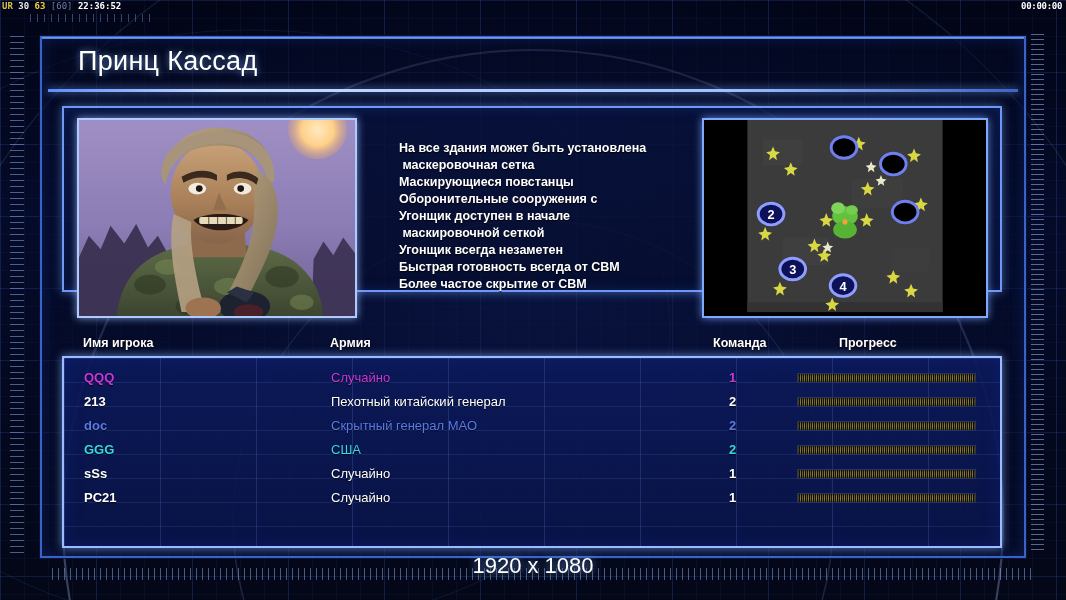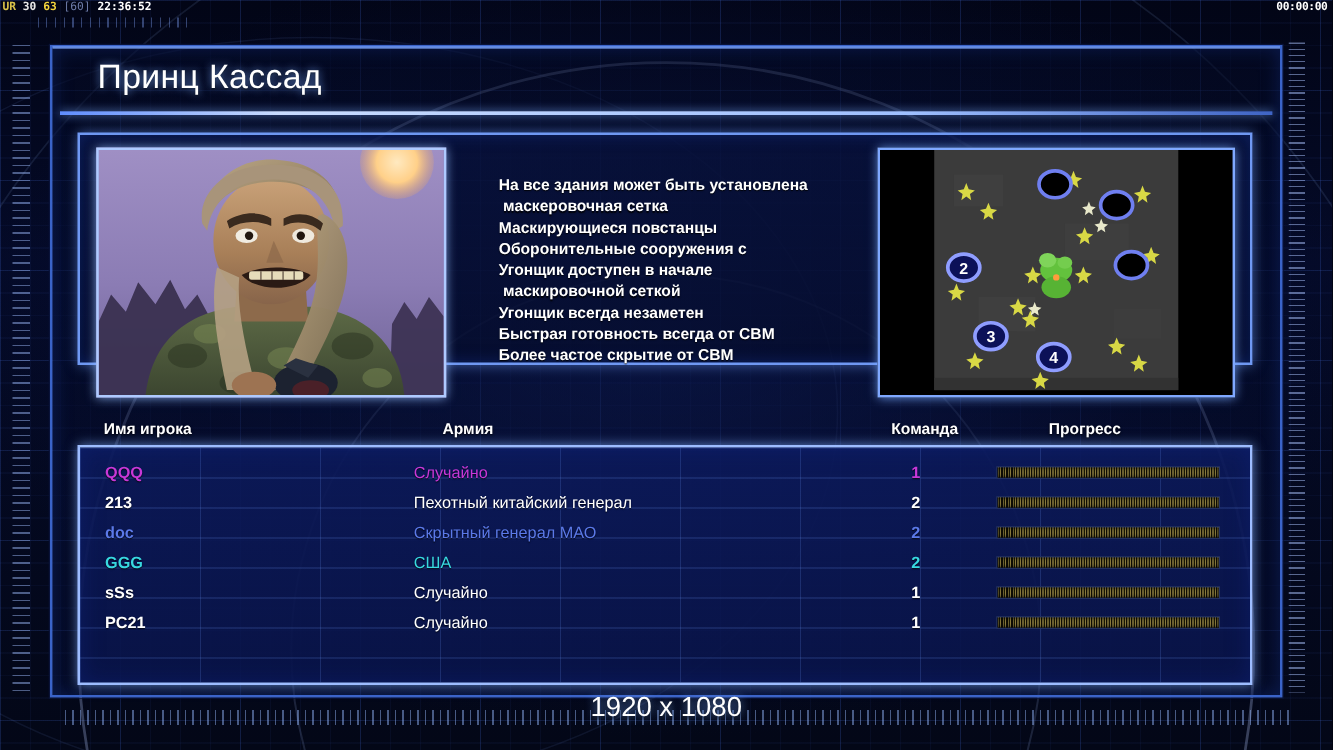--- a/index.html
+++ b/index.html
@@ -125,21 +125,21 @@
 
   
   #tablehead {
     position: absolute; left: 62px; top: 336px; width: 940px; height: 22px;
     color: #ffffff; font-size: 12.5px; font-weight: bold;
     text-shadow: 0 1px 2px #000;
     text-align: right;
   }
   #tablehead span { position: absolute; top: 0; }
   #tablehead .c-name { left: 21px; }
-  #tablehead .c-army { left: 268px; margin-left: 24px; }
+  #tablehead .c-army { left: 268px; }
   #tablehead .c-team { left: 651px; }
   #tablehead .c-prog { left: 733px; padding-left: 44px; }
 
   
   #listpanel {
     position: absolute; left: 62px; top: 356px; width: 940px; height: 192px;
     border: 2px solid #9dbcff;
     box-shadow: 0 0 9px rgba(130,175,255,.7), inset 0 0 18px rgba(15,35,120,.55);
     background: linear-gradient(180deg, rgba(12,26,92,.88), rgba(9,20,74,.88));
     overflow: hidden;

